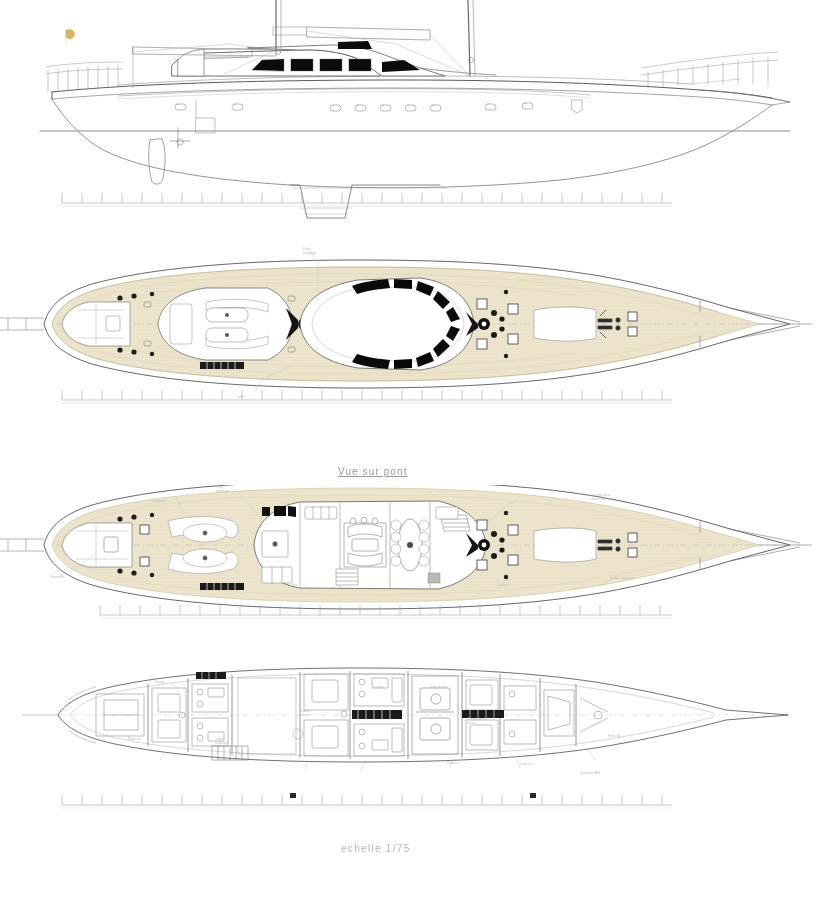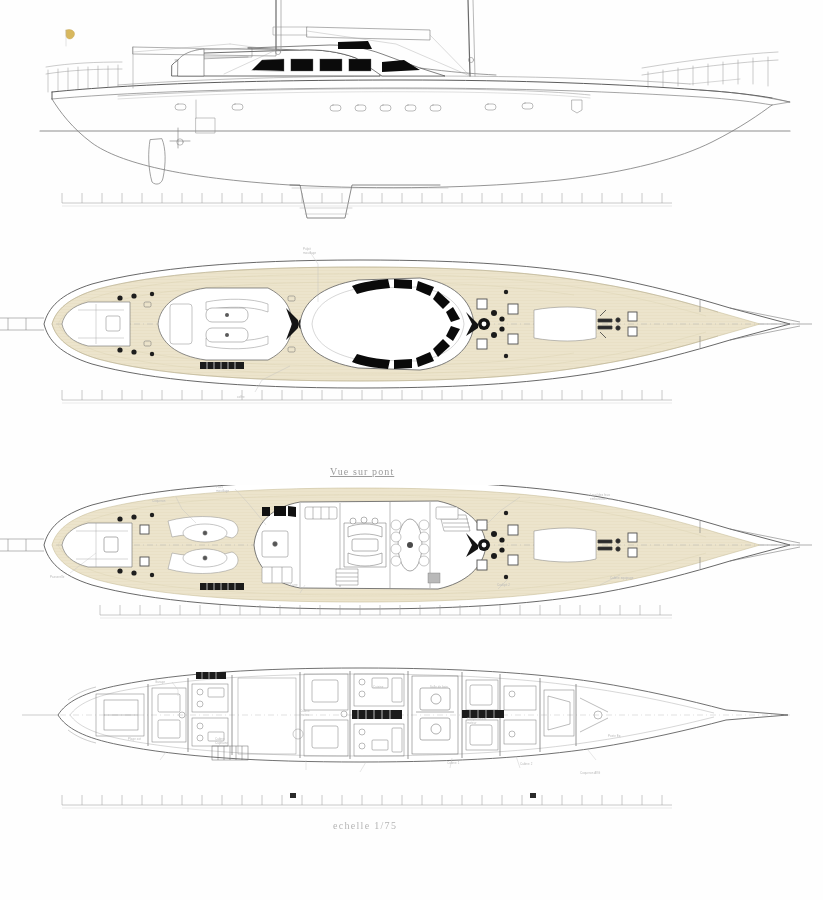--- a/index.html
+++ b/index.html
@@ -6,24 +6,25 @@
   body{
     width:823px;height:900px;position:relative;overflow:hidden;
     font-family:"Liberation Sans", sans-serif;
     background:#fefefe;
   }
   .sheet{position:absolute;inset:0;}
   .view{position:absolute;left:0;width:823px;}
   svg{display:block;}
   .cap{
     position:absolute;
-    font-family:Liberation Serif, serif;
+    font-family:Liberation Sans, sans-serif;
     color:#a9a9a9;
     letter-spacing:1.1px;
     white-space:nowrap;
+    margin-left:8px;
   }
   .cap-deck{font-size:10px;text-decoration:underline;color:#9b9b9b;}
   .cap-scale{font-size:10px;color:#b4b4b4;letter-spacing:1.3px;}
   .lbl{
     position:absolute;
     font-size:2.9px;
     color:#b9b9b9;
     line-height:1.25;
     white-space:pre;
     font-family:"Liberation Sans", sans-serif;
@@ -813,15 +814,15 @@
 Invites</div>
   <div class="lbl" style="left:447px;top:762px;">Cabine 1</div>
   <div class="lbl" style="left:520px;top:763px;">Cabine 2</div>
   <div class="lbl" style="left:373px;top:686px;">Cuisine</div>
   <div class="lbl" style="left:430px;top:686px;">Salle de bain</div>
   <div class="lbl" style="left:608px;top:735px;">Poste Eq</div>
   <div class="lbl" style="left:580px;top:772px;">Coqueron AVG</div>
   <div class="lbl" style="left:467px;top:718px;">Compartiment
 moteur</div>
 
-  <div class="cap cap-scale" style="left:333px;top:820px;">echelle 1/75</div>
+  <div class="cap cap-scale" style="left:333px;top:843px;">echelle 1/75</div>
 
 </div>
 
 </body></html>

